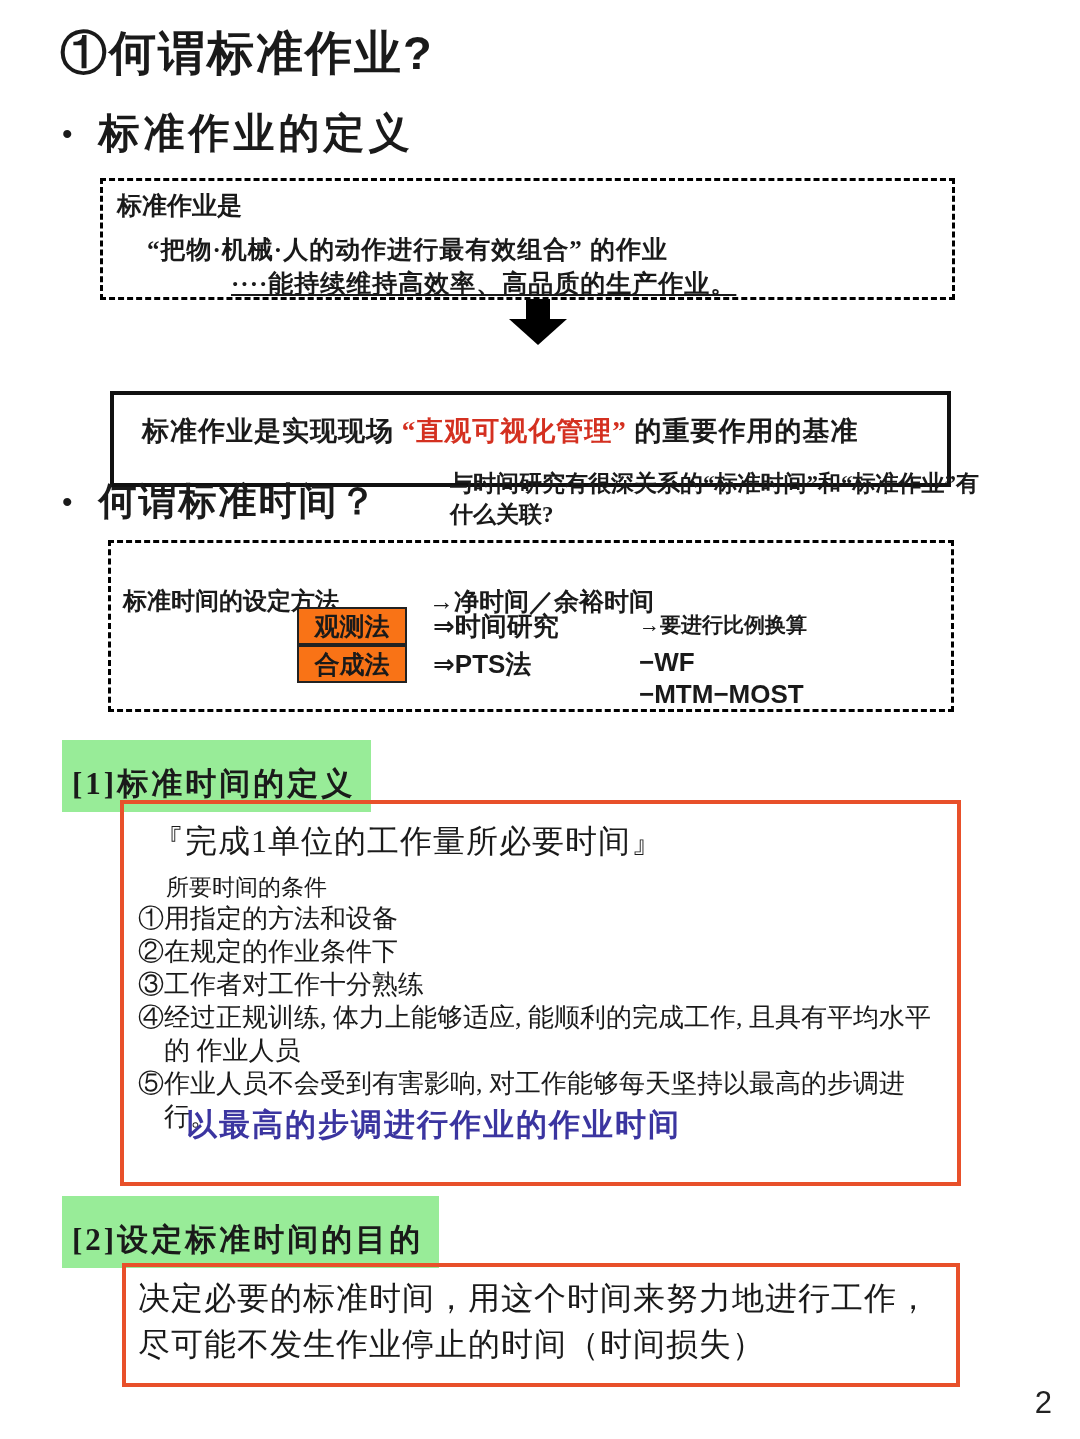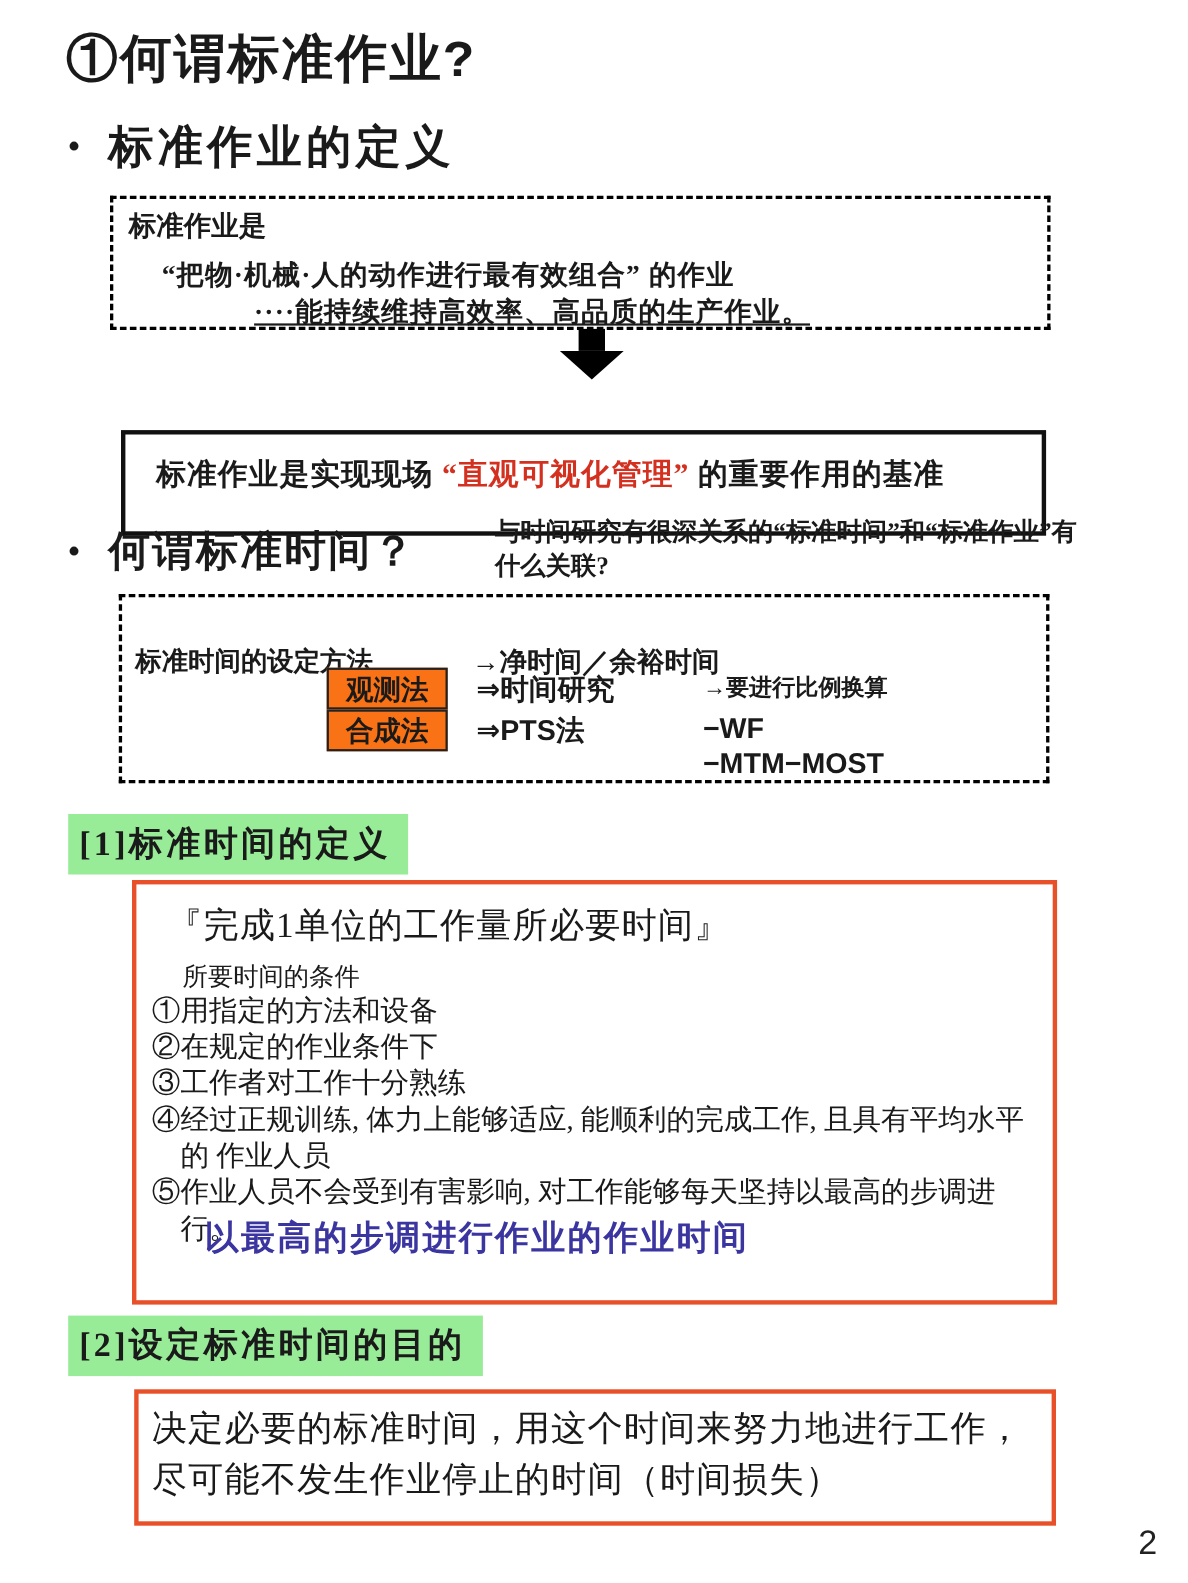--- a/index.html
+++ b/index.html
@@ -8,21 +8,21 @@
     width:1080px;height:1439px;
     background:#ffffff;
     font-family:"Liberation Sans","DejaVu Sans",sans-serif;
     color:#1a1a1a;
     overflow:hidden;
   }
   
   .main-title{
     position:absolute;left:60px;top:22px;
     font-size:47px;font-weight:bold;letter-spacing:2px;
-    font-family:Liberation Mono, monospace;
+    font-family:Liberation Sans, sans-serif;
   }
   .bullet-row{position:absolute;display:flex;align-items:center;}
   .bullet-dot{font-size:30px;margin-right:26px;line-height:1;}
   .bullet1{left:62px;top:106px;}
   .bullet1 .bullet-text{
     font-size:41px;font-weight:bold;letter-spacing:4px;
     font-family:"Liberation Serif","DejaVu Serif",serif;
   }
   .bullet2{left:62px;top:476px;}
   .bullet2 .bullet-text{
@@ -81,21 +81,21 @@
   .mb-res1{position:absolute;left:322px;top:66px;font-size:26px;font-family:"Liberation Sans","DejaVu Sans",sans-serif;}
   .mb-note1{position:absolute;left:528px;top:68px;font-size:21px;}
   .mb-res2{position:absolute;left:322px;top:104px;font-size:26px;font-family:"Liberation Sans","DejaVu Sans",sans-serif;}
   .mb-wf{position:absolute;left:528px;top:104px;font-size:26px;font-family:"Liberation Sans","DejaVu Sans",sans-serif;}
   .mb-mtm{position:absolute;left:528px;top:136px;font-size:26px;font-family:"Liberation Sans","DejaVu Sans",sans-serif;}
   
   .green-heading{
     position:absolute;
     background:#98ec98;
     font-size:31px;font-weight:bold;letter-spacing:3px;
-    padding:6px 16px 7px 10px;
+    padding:23px 16px 7px 10px;
     font-family:"Liberation Serif","DejaVu Serif",serif;
   }
   .green1{left:62px;top:740px;}
   .green2{left:62px;top:1196px;}
   
   .orange-box1{
     position:absolute;left:120px;top:800px;width:833px;height:378px;
     border:4px solid #e8502a;
     font-family:"Liberation Serif","DejaVu Serif",serif;
   }

